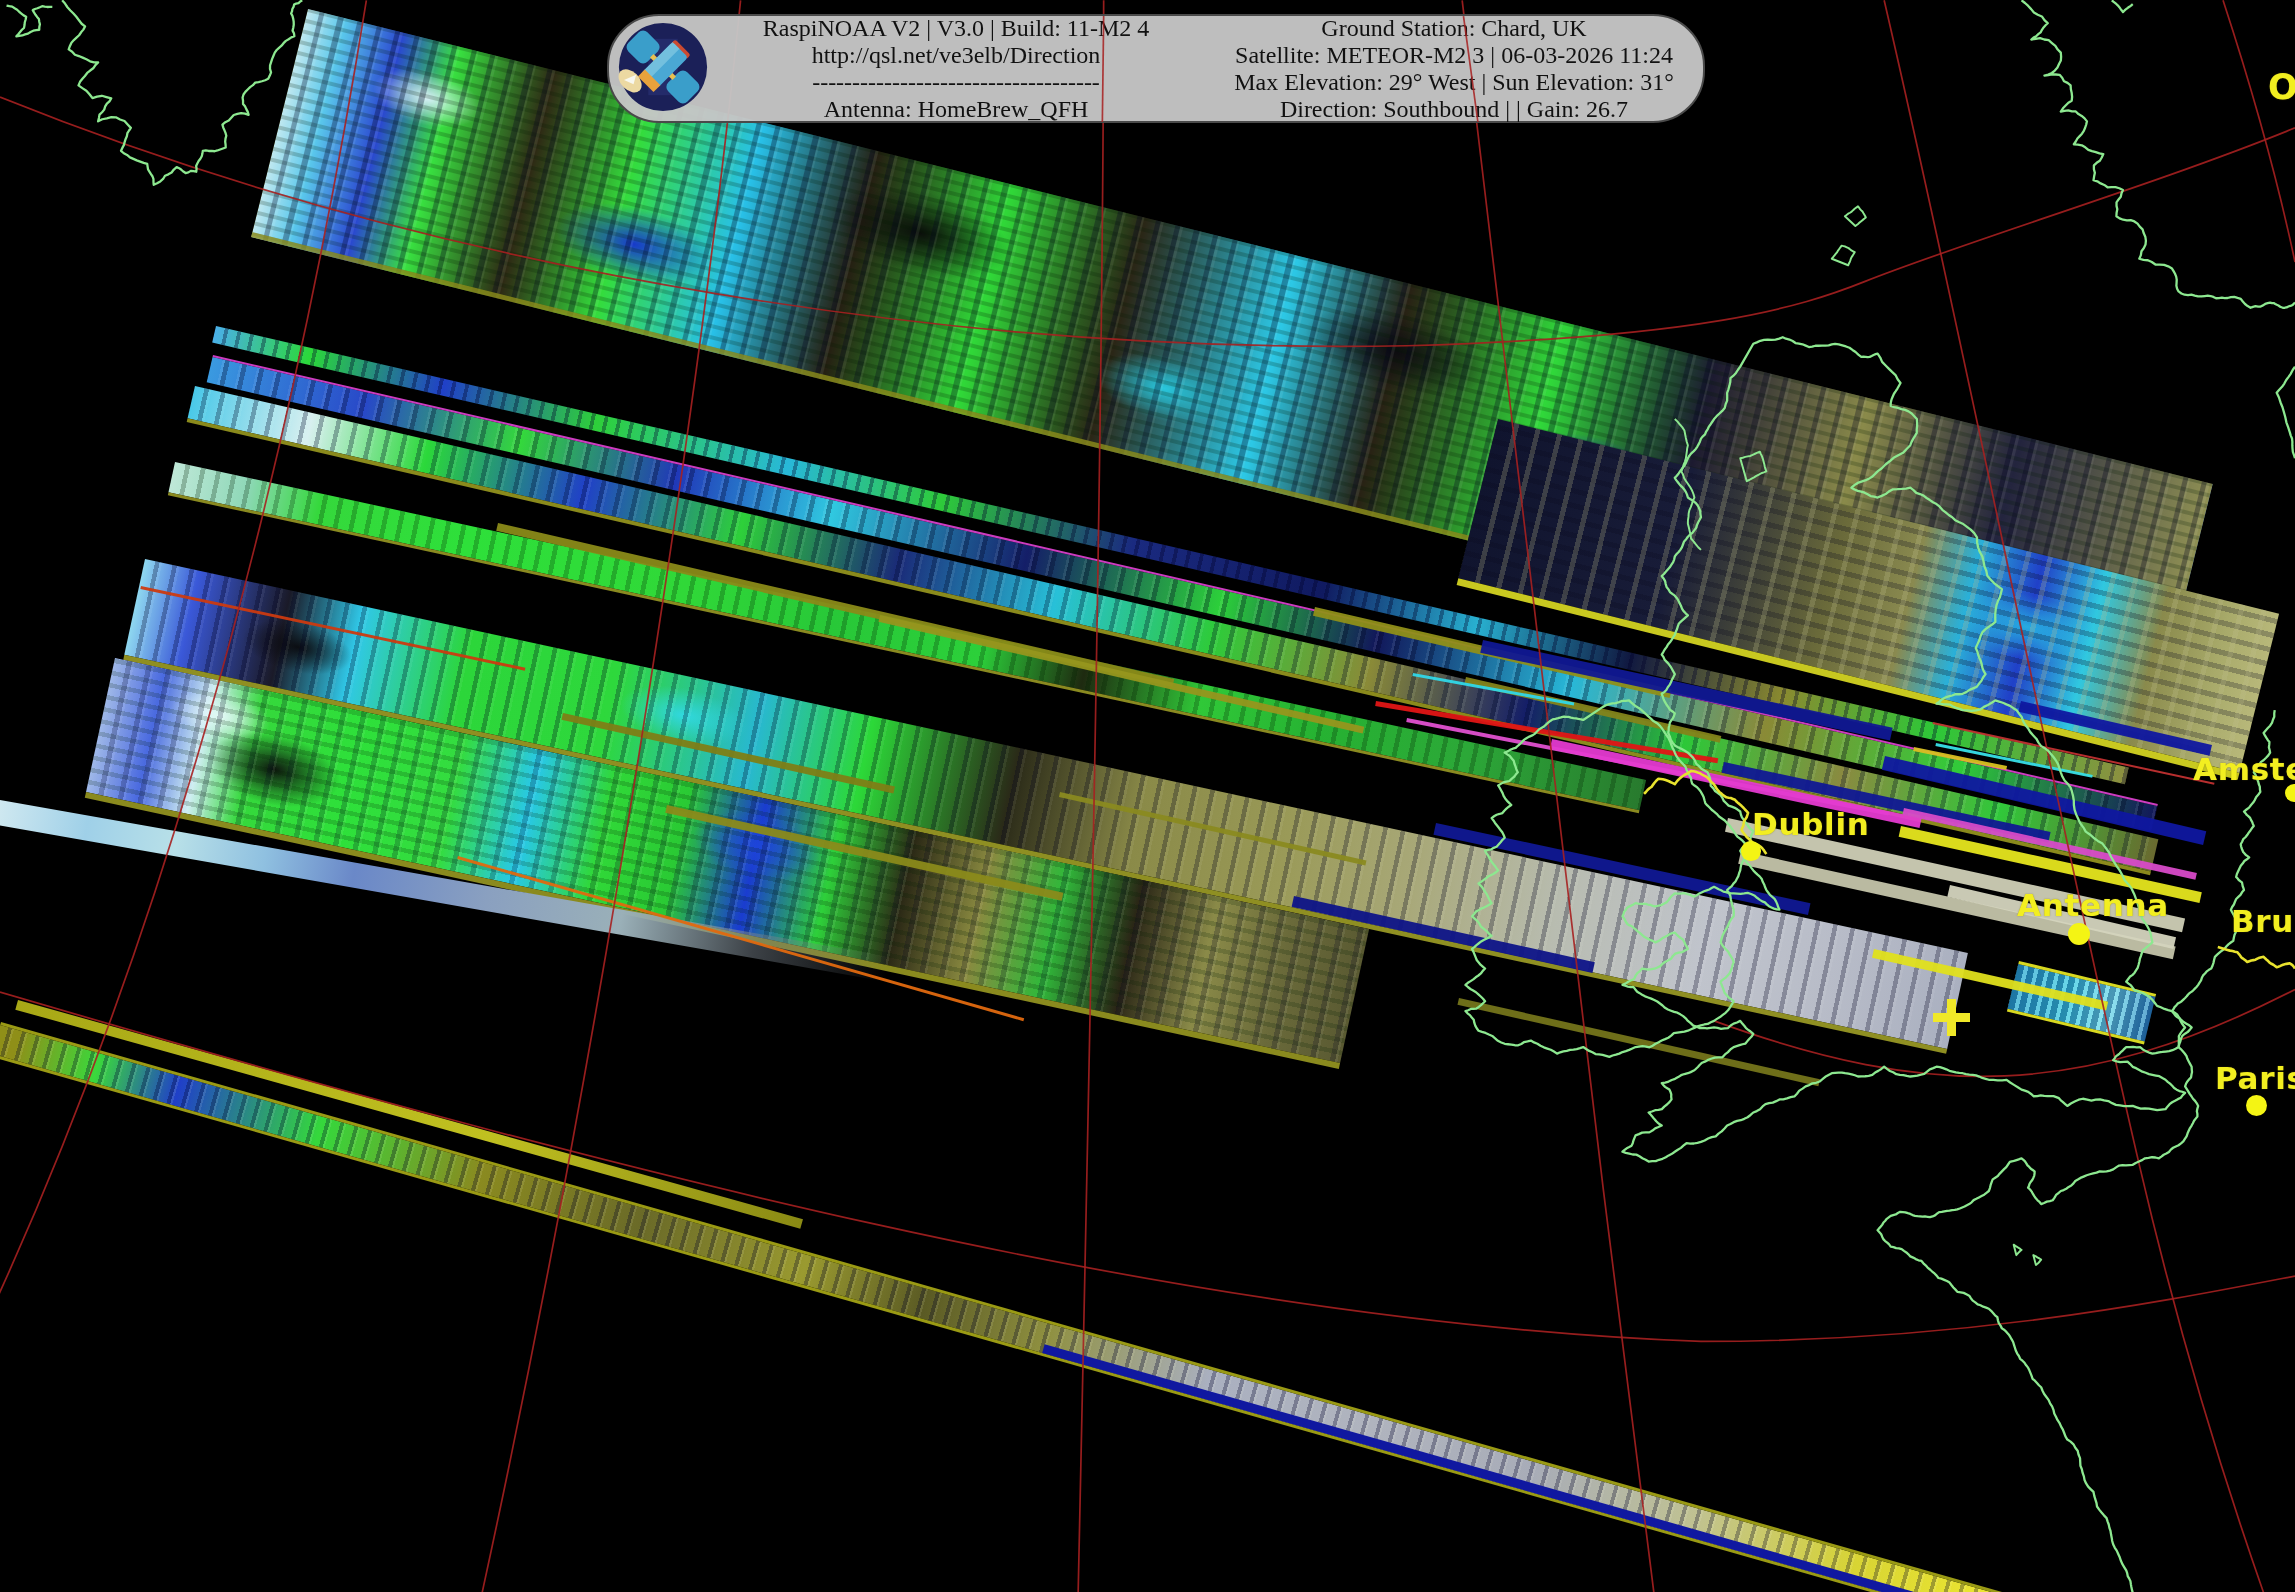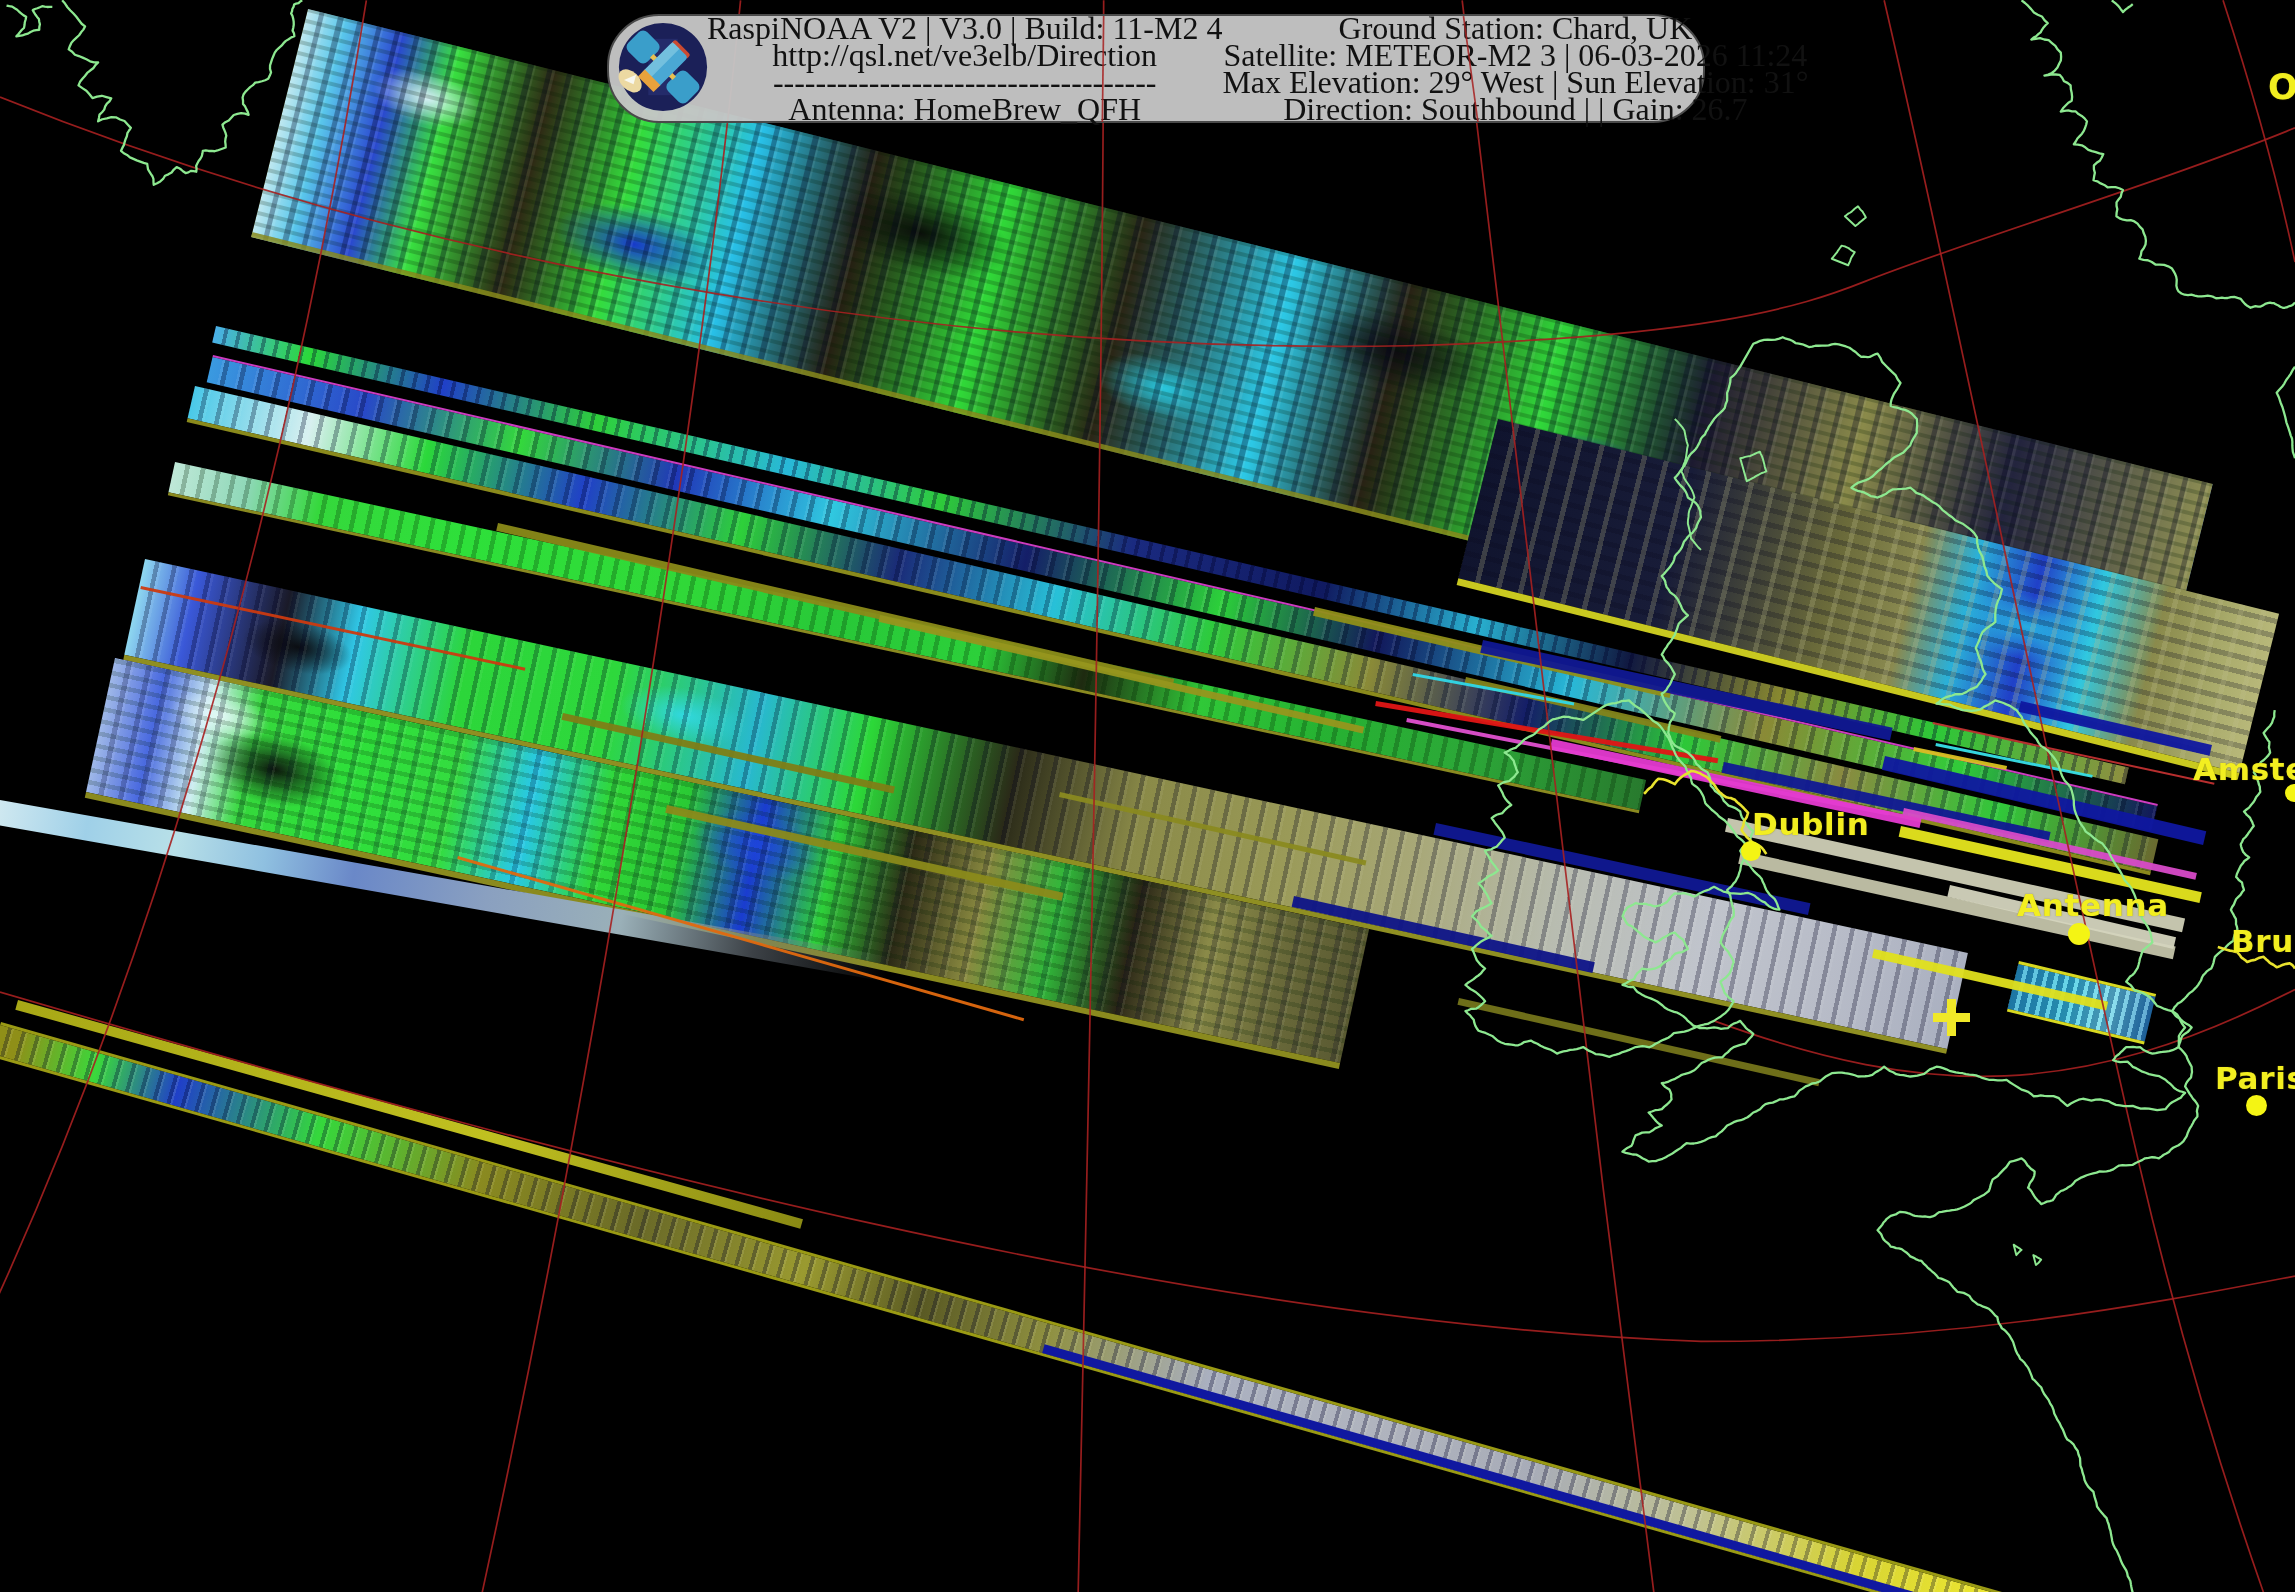--- a/index.html
+++ b/index.html
@@ -80,21 +80,21 @@
         text-shadow:0 0 1.3px rgba(110,100,0,.7);white-space:nowrap;}
   .citydot{position:absolute;border-radius:50%;background:#f4f414;}
   #cross{position:absolute;left:1933px;top:999px;width:37px;height:37px;}
   #cross::before{content:"";position:absolute;left:13.7px;top:0;width:9.2px;height:37px;background:#f0e828;}
   #cross::after{content:"";position:absolute;left:0;top:13.7px;width:37px;height:9.2px;background:#f0e828;}
   
   #infobox{position:absolute;left:607px;top:14.4px;width:1098px;height:109px;
     background:rgba(198,198,198,.96);border:2px solid #4a4a4a;border-radius:52px;
     display:flex;align-items:center;box-sizing:border-box;padding-left:98px;
     font-family:"Liberation Serif","DejaVu Serif",serif;color:#111;}
-  .col{flex:1;text-align:center;font-size:32px;line-height:27px;}
+  .col{flex:1;text-align:center;font-size:24px;line-height:27px;}
   .col div{white-space:nowrap;}
   #logo{position:absolute;left:614px;top:18.3px;width:98px;height:98px;}
 </style>
 </head>
 <body>
 
 <div id="stage">
 
   <div class="band" id="b1"></div>
   <div class="band" id="b1b"></div>
@@ -173,21 +173,21 @@
     </svg>
 
   <div class="city" style="left:1752px;top:806px">Dublin</div>
   <div class="citydot" style="left:1741px;top:841px;width:19.6px;height:19.6px"></div>
   <div class="city" style="left:2017px;top:887px">Antenna</div>
   <div class="citydot" style="left:2068px;top:923px;width:22px;height:22px"></div>
   <div class="city" style="left:2215px;top:1060px">Paris</div>
   <div class="citydot" style="left:2246px;top:1095px;width:21px;height:21px"></div>
   <div class="city" style="left:2193px;top:751px">Amste</div>
   <div class="citydot" style="left:2285px;top:784px;width:18.3px;height:18.3px"></div>
-  <div class="city" style="left:2231px;top:923px">Bru</div>
+  <div class="city" style="left:2231px;top:903px">Bru</div>
   <div class="city" style="left:2268px;top:67px;font-size:35px">O</div>
 
   <div id="cross"></div>
 
   <div id="infobox">
     <div class="col">
       <div>RaspiNOAA V2 | V3.0 | Build: 11-M2 4</div>
       <div>http://qsl.net/ve3elb/Direction</div>
       <div>------------------------------------</div>
       <div>Antenna: HomeBrew_QFH</div>

